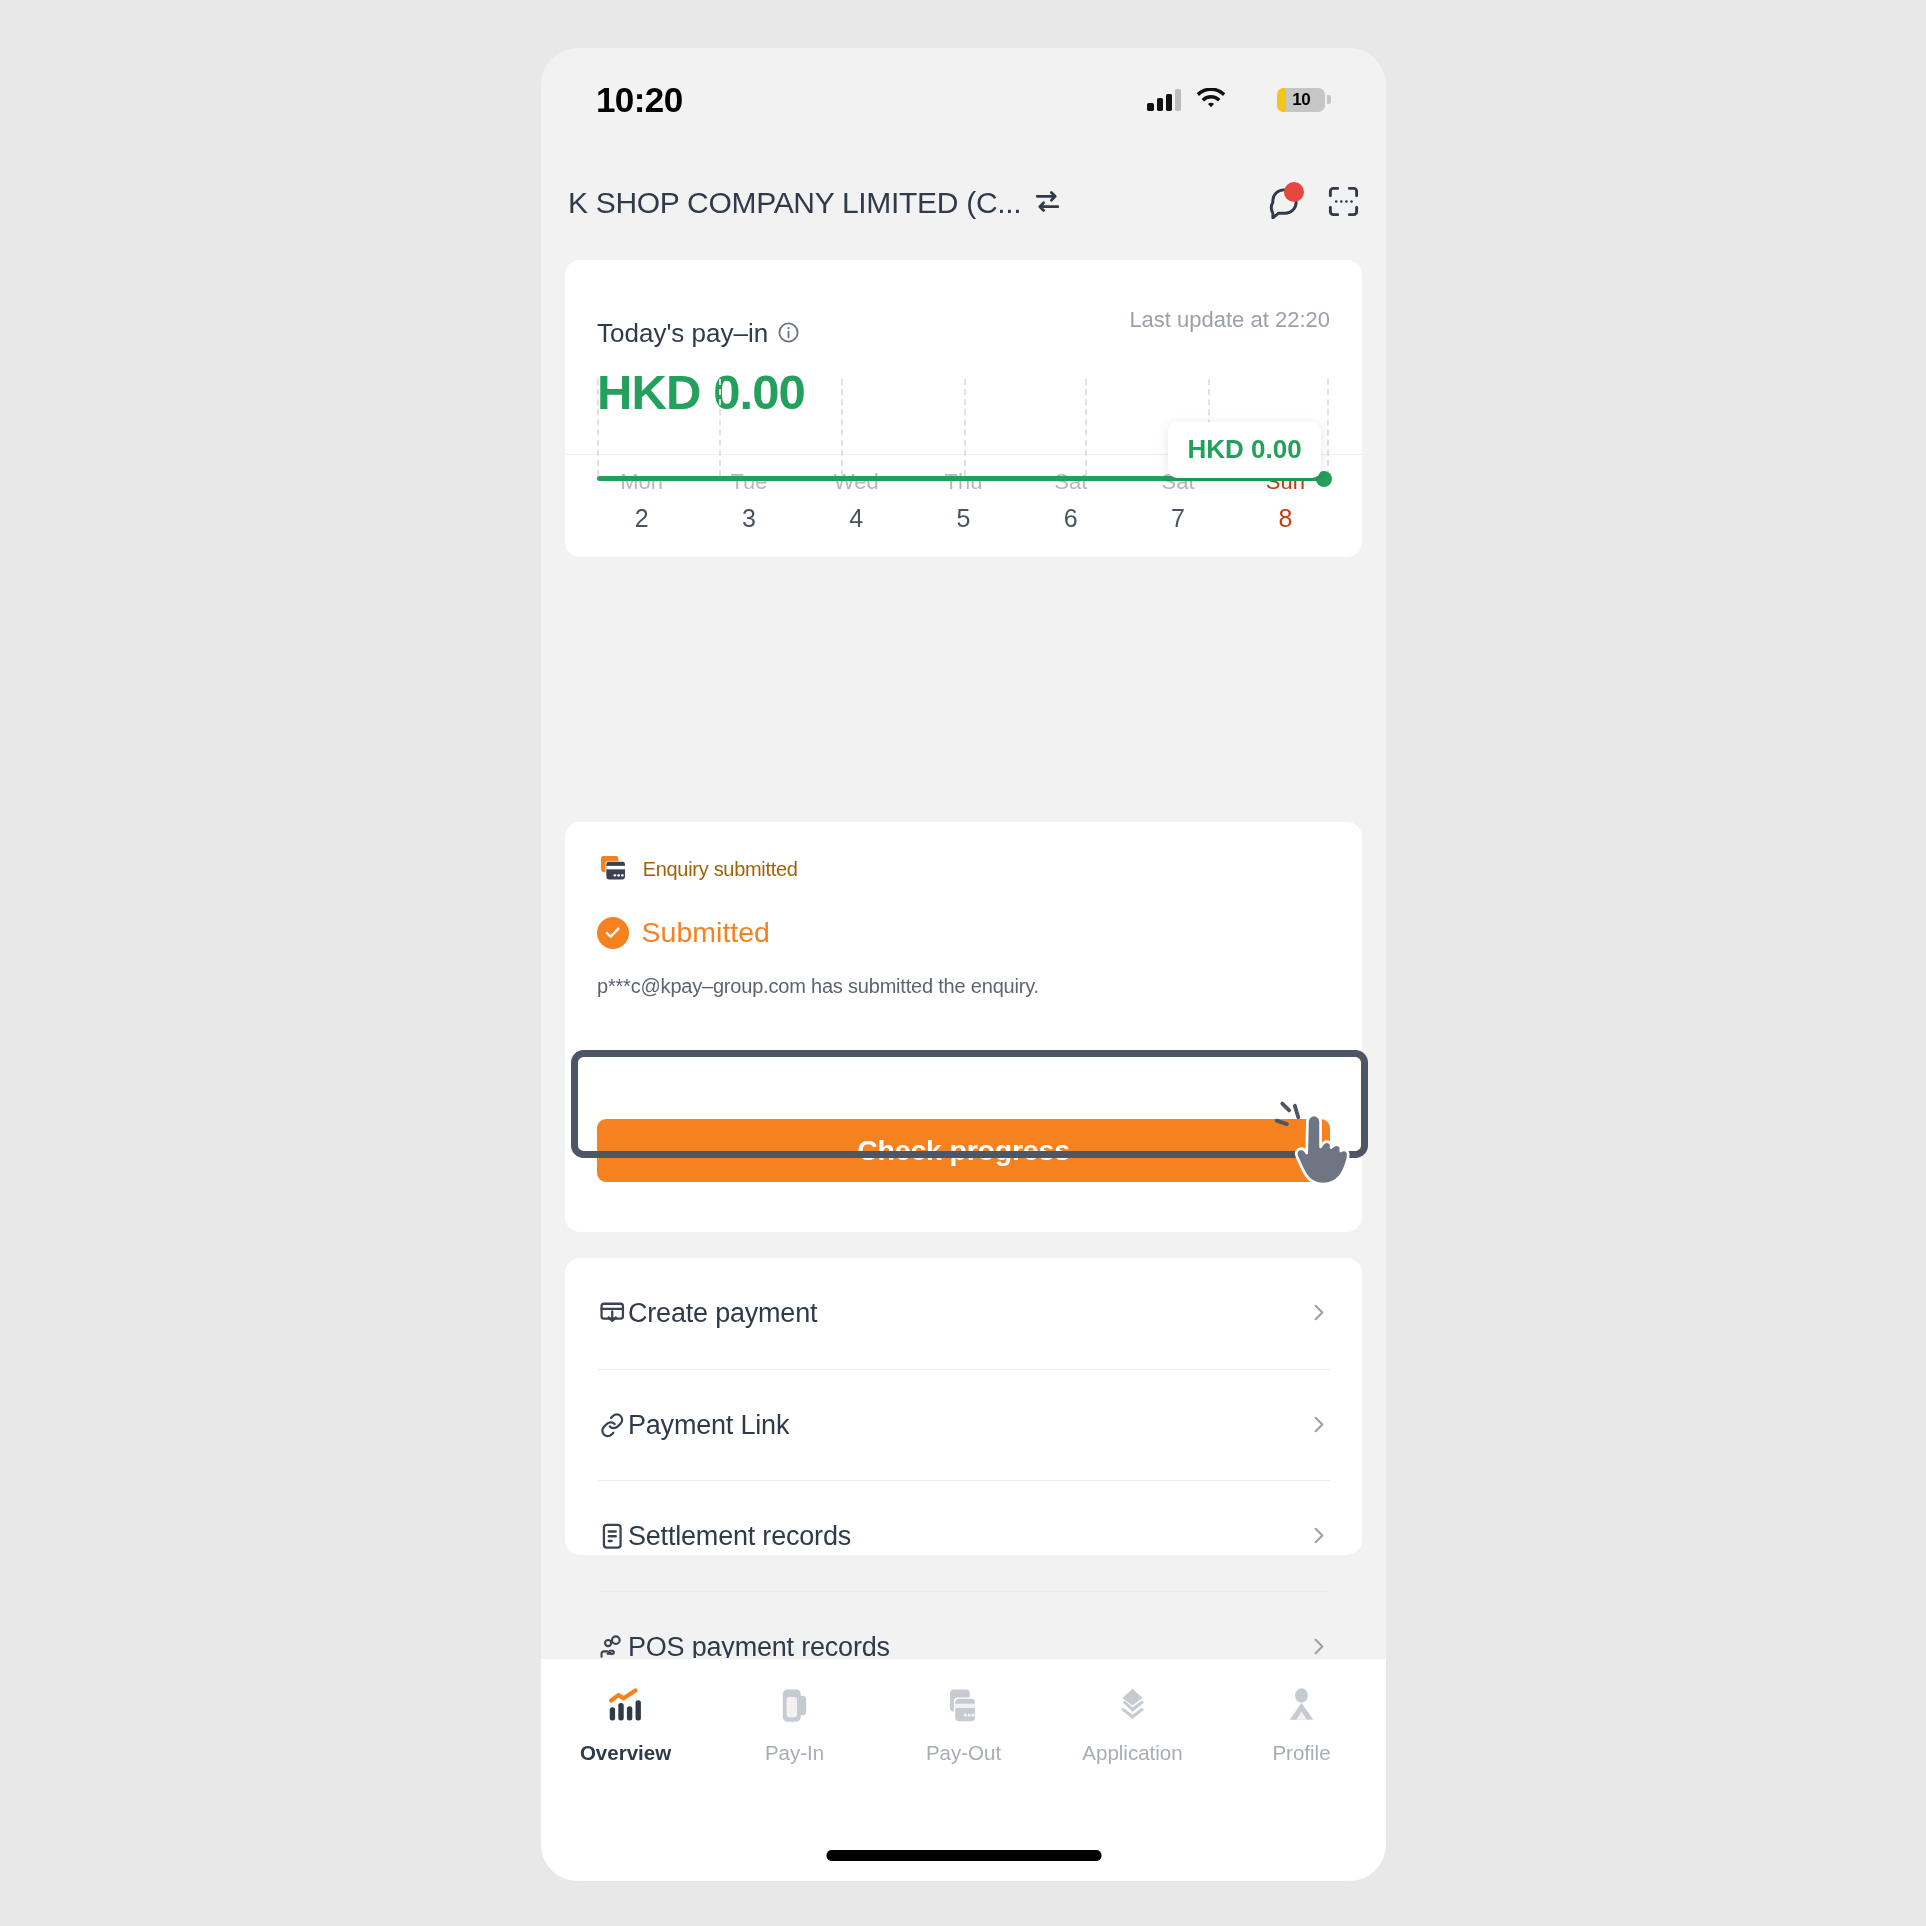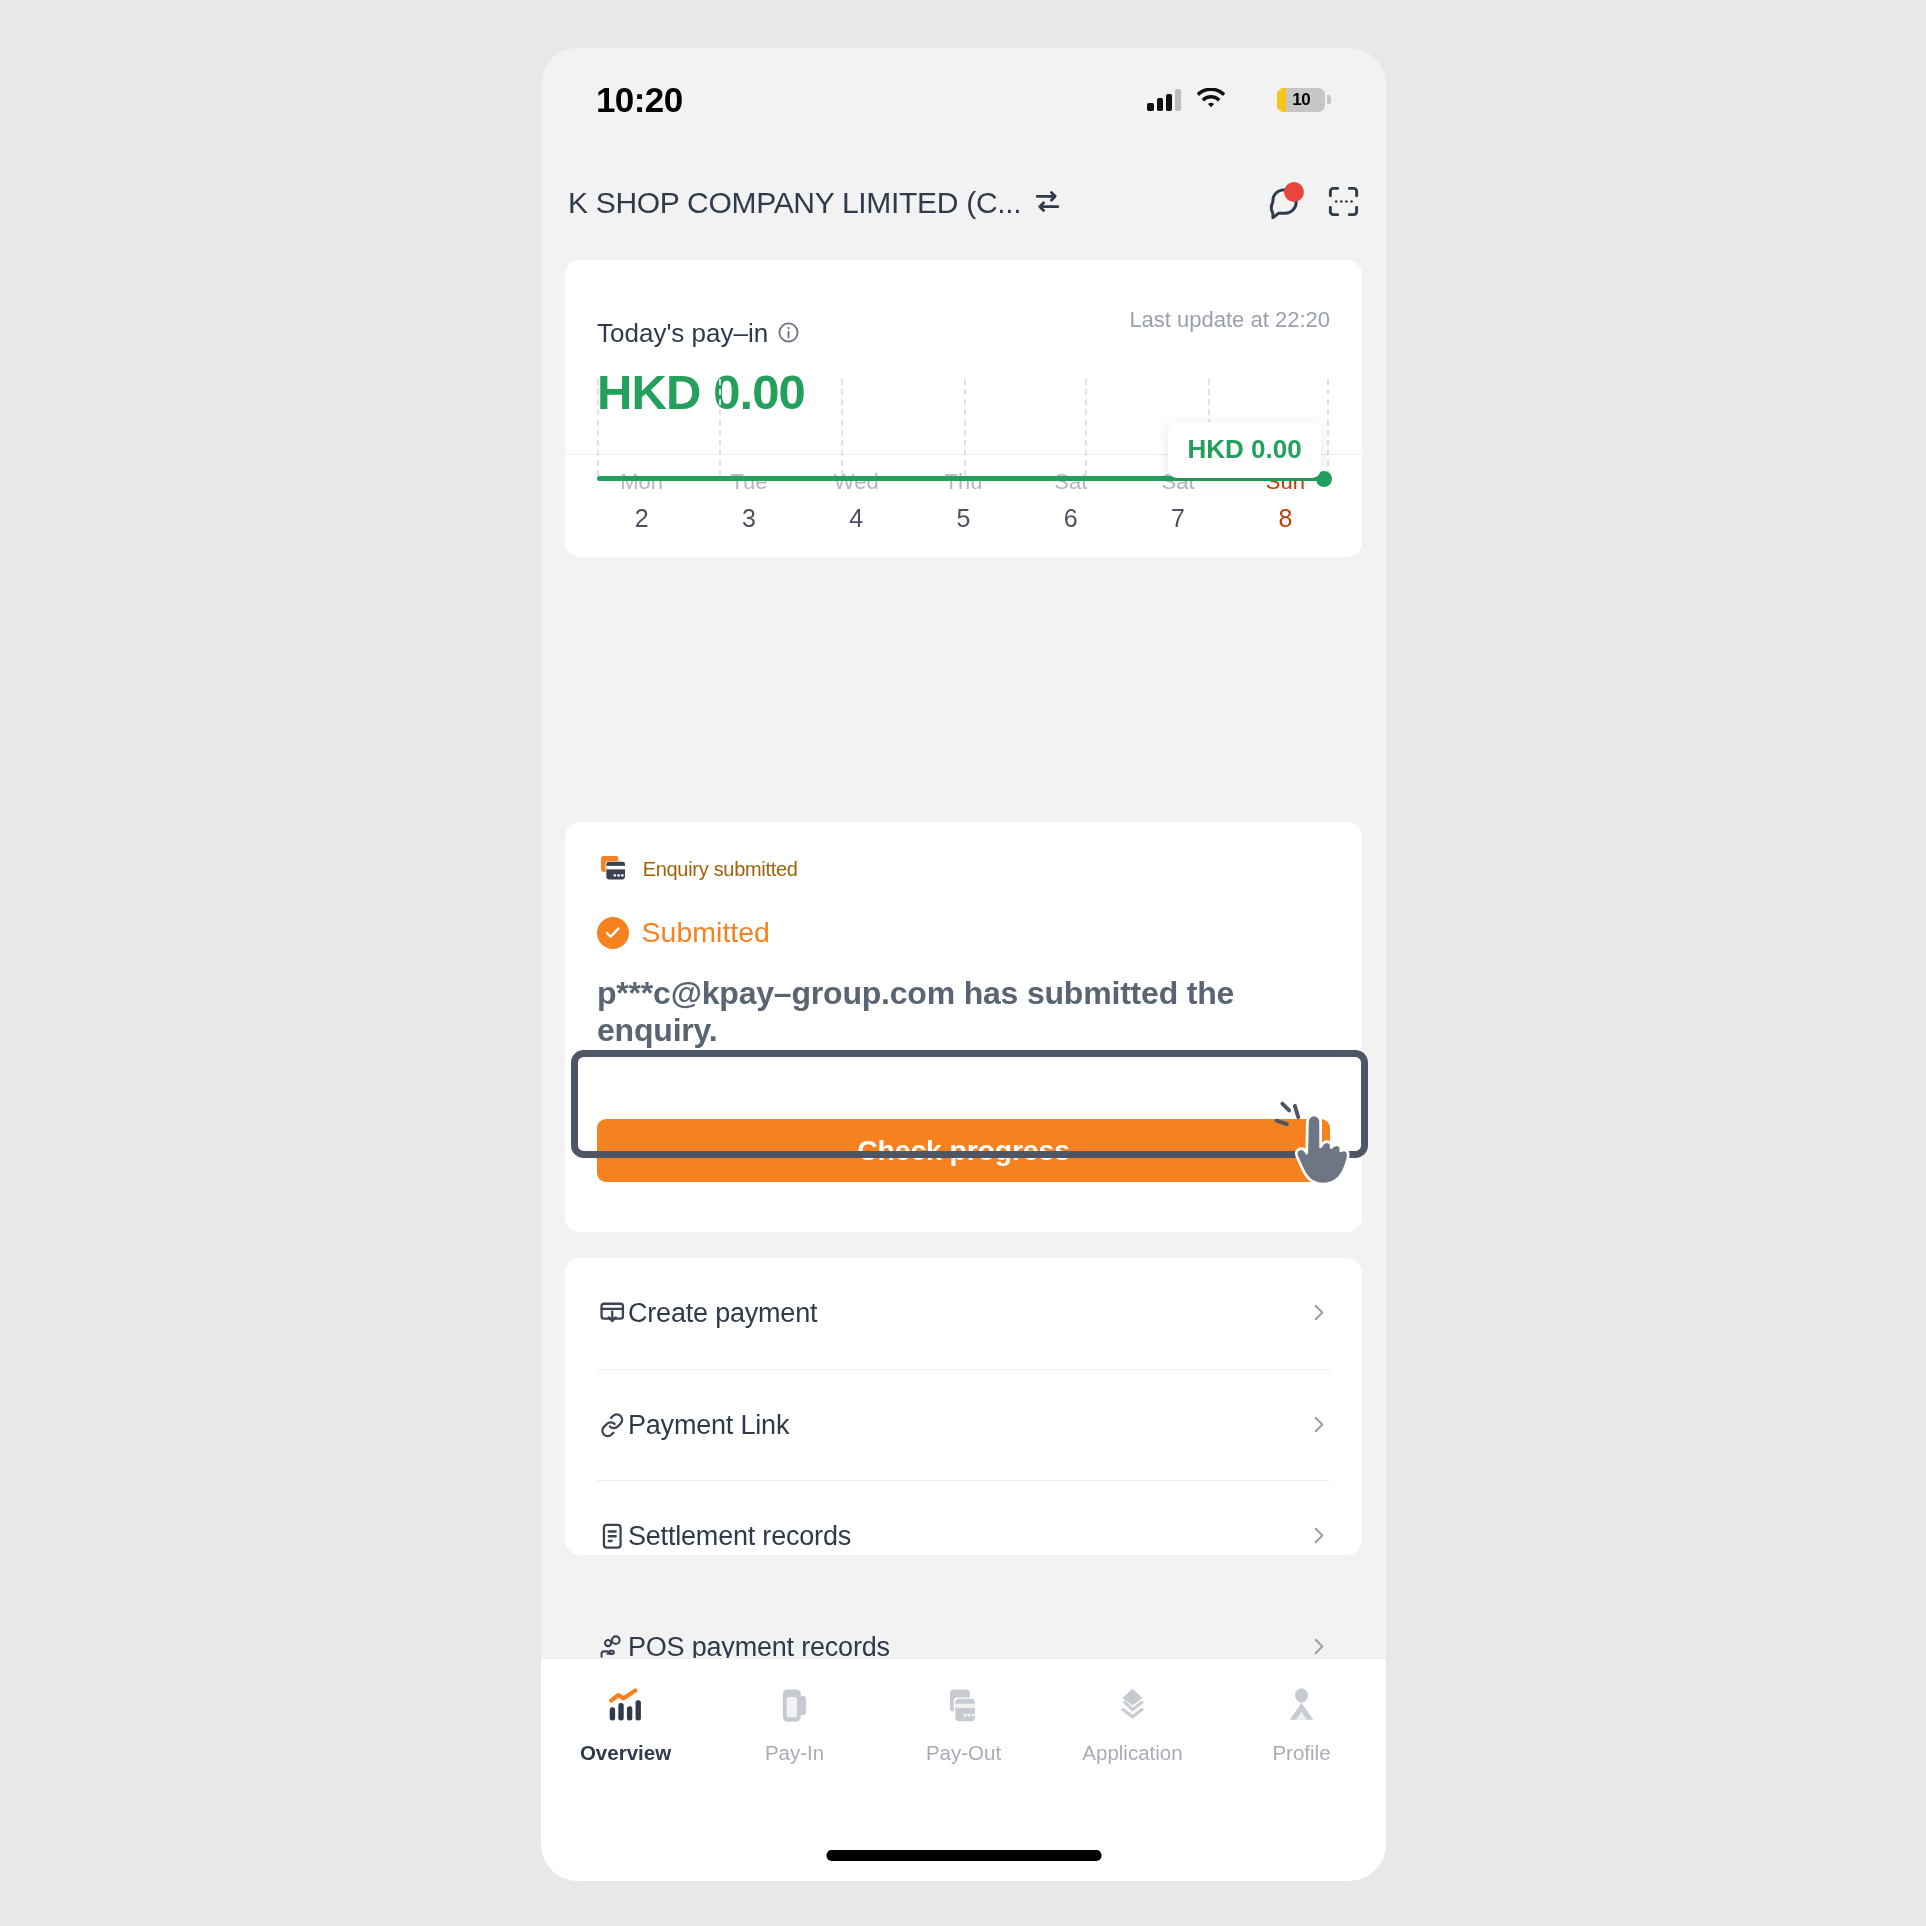--- a/index.html
+++ b/index.html
@@ -117,21 +117,21 @@
   .card-enquiry { top: 774px; height: 410px; }
   .enq-pad { padding: 30px 32px; }
   .enq-title-row { display:flex; align-items:center; gap: 13.7px; }
   .enq-title { font-size: 20px; color: #a16207; letter-spacing: -0.3px; }
   .enq-status-row { display:flex; align-items:center; gap: 12.6px; margin-top: 30px; }
   .check-circle {
     width: 32px; height: 32px; border-radius: 50%; background:#f5821f;
     display:flex; align-items:center; justify-content:center; flex:none;
   }
   .enq-status { font-size: 28.5px; color: #f5821f; }
-  .enq-desc { font-size: 32px; color: #5b6472; margin-top: 26px; letter-spacing: -0.2px; font-weight: bold; }
+  .enq-desc { font-size: 20px; color: #5b6472; margin-top: 26px; letter-spacing: -0.2px; }
 
   .cta {
     position: absolute; left: 32px; top: 297px; width: 733px; height: 63px;
     background: #f5821f; border-radius: 9px;
     display:flex; align-items:center; justify-content:center;
     color:#fff; font-size: 28.5px; font-weight: 700; letter-spacing: -0.2px;
   }
 
   
   .highlight {

